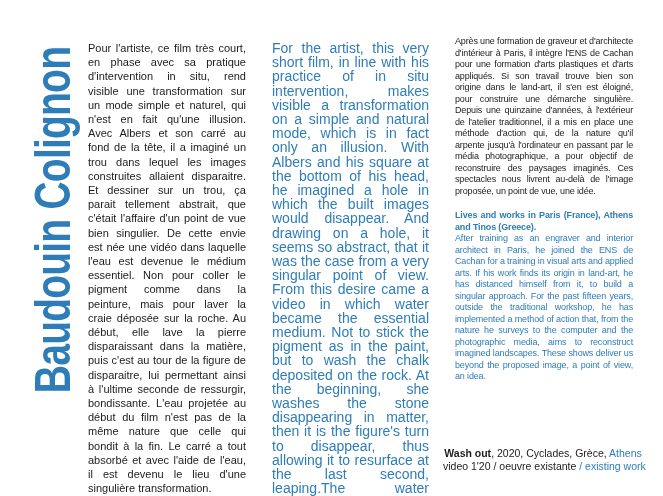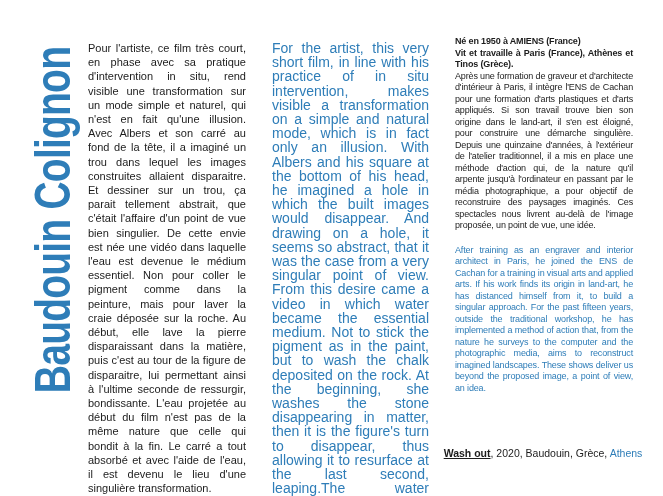--- a/index.html
+++ b/index.html
@@ -55,46 +55,46 @@
   .bio-header { font-weight: bold; }
   .bio-body { margin-bottom: 13px; }
   .caption {
     position: absolute;
     left: 443px; top: 447px; width: 200px;
     font-size: 10.5px; line-height: 12.5px;
     text-align: center;
     color: #1c1c1c;
     white-space: nowrap;
   }
-  .bold { font-weight: bold; text-decoration: underline; }
+  .bold { font-weight: bold; }
 </style>
 </head>
 <body>
 
 <div class="page">
 
   <div class="vertical-title">
     <span class="squeeze">Baudouin Colignon</span>
   </div>
 
   <div class="col col-fr">Pour l'artiste, ce film très court, en phase avec sa pratique d'intervention in situ, rend visible une transformation sur un mode simple et naturel, qui n'est en fait qu'une illusion. Avec Albers et son carré au fond de la tête, il a imaginé un trou dans lequel les images construites allaient disparaitre. Et dessiner sur un trou, ça parait tellement abstrait, que c'était l'affaire d'un point de vue bien singulier. De cette envie est née une vidéo dans laquelle l'eau est devenue le médium essentiel. Non pour coller le pigment comme dans la peinture, mais pour laver la craie déposée sur la roche. Au début, elle lave la pierre disparaissant dans la matière, puis c'est au tour de la figure de disparaitre, lui permettant ainsi à l'ultime seconde de ressurgir, bondissante. L'eau projetée au début du film n'est pas de la même nature que celle qui bondit à la fin. Le carré a tout absorbé et avec l'aide de l'eau, il est devenu le lieu d'une singulière transformation.</div>
 
   <div class="col col-en blue">For the artist, this very short film, in line with his practice of in situ intervention, makes visible a transformation on a simple and natural mode, which is in fact only an illusion. With Albers and his square at the bottom of his head, he imagined a hole in which the built images would disappear. And drawing on a hole, it seems so abstract, that it was the case from a very singular point of view. From this desire came a video in which water became the essential medium. Not to stick the pigment as in the paint, but to wash the chalk deposited on the rock. At the beginning, she washes the stone disappearing in matter, then it is the figure's turn to disappear, thus allowing it to resurface at the last second, leaping.The water projected at the beginning of the film is not of the same nature as that which leaps at the end. The square absorbed everything and with the help of water, it became the place of a singular transformation.</div>
 
   <div class="col col-bio">
-    <div class="bio-header">
-      <div>Né en 1950 à AMIENS (France)</div>
-      <div>Vit et travaille à Paris (France), Athènes et Tinos (Grèce).</div>
-    </div>
     <div class="bio-body">Après une formation de graveur et d'architecte d'intérieur à Paris, il intègre l'ENS de Cachan pour une formation d'arts plastiques et d'arts appliqués. Si son travail trouve bien son origine dans le land-art, il s'en est éloigné, pour construire une démarche singulière. Depuis une quinzaine d'années, à l'extérieur de l'atelier traditionnel, il a mis en place une méthode d'action qui, de la nature qu'il arpente jusqu'à l'ordinateur en passant par le média photographique, a pour objectif de reconstruire des paysages imaginés. Ces spectacles nous livrent au-delà de l'image proposée, un point de vue, une idée.</div>
 
     <div class="bio-header blue">
+      <div>Lives and works in Paris (France), Athens and Tinos (Greece).</div>
     </div>
     <div class="bio-body blue">After training as an engraver and interior architect in Paris, he joined the ENS de Cachan for a training in visual arts and applied arts. If his work finds its origin in land-art, he has distanced himself from it, to build a singular approach. For the past fifteen years, outside the traditional workshop, he has implemented a method of action that, from the nature he surveys to the computer and the photographic media, aims to reconstruct imagined landscapes. These shows deliver us beyond the proposed image, a point of view, an idea.</div>
   </div>
 
   <div class="caption">
     <div class="caption-line">
-      <span class="bold">Wash out</span><span>, 2020, Baudouin, Grèce, </span><span class="blue">Athens</span>
+      <span class="bold">Wash out</span><span>, 2020, Cyclades, Grèce, </span><span class="blue">Athens</span>
+    </div>
+    <div class="caption-line">
+      <span>video 1'20 / oeuvre existante </span><span class="blue">/ existing work</span>
     </div>
   </div>
 
 </div>
 
 </body></html>

